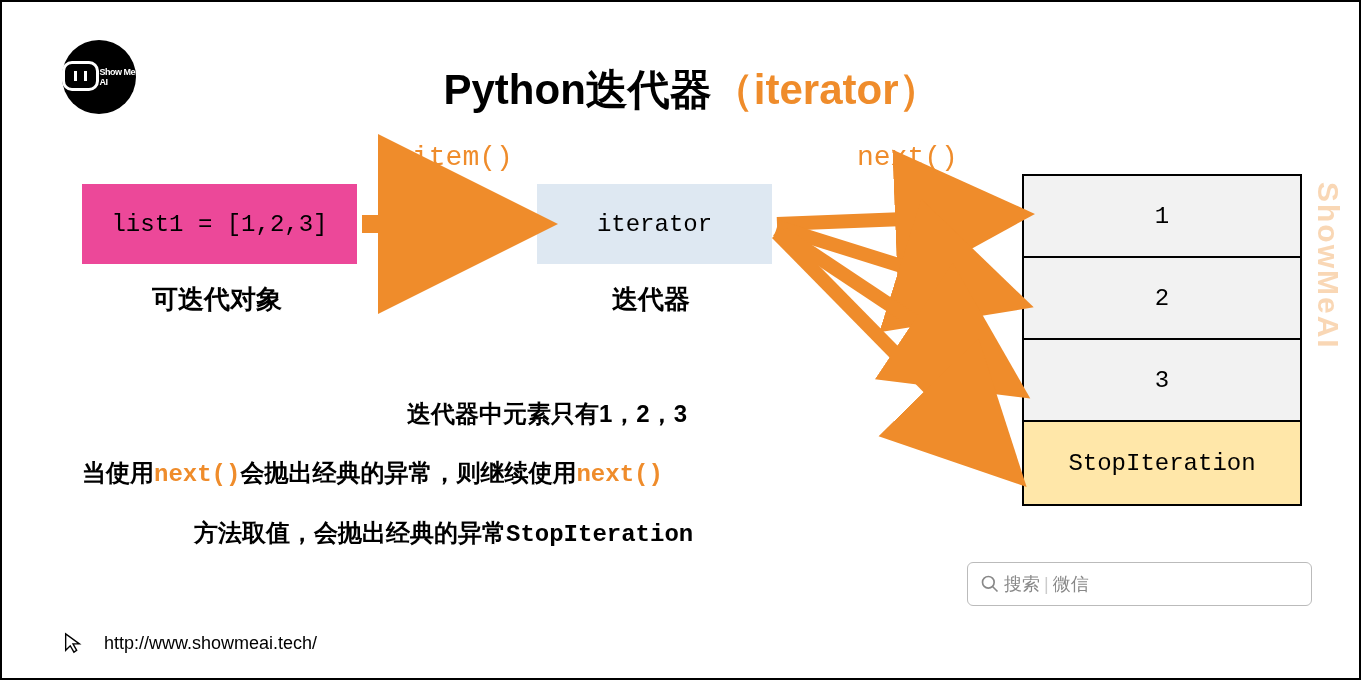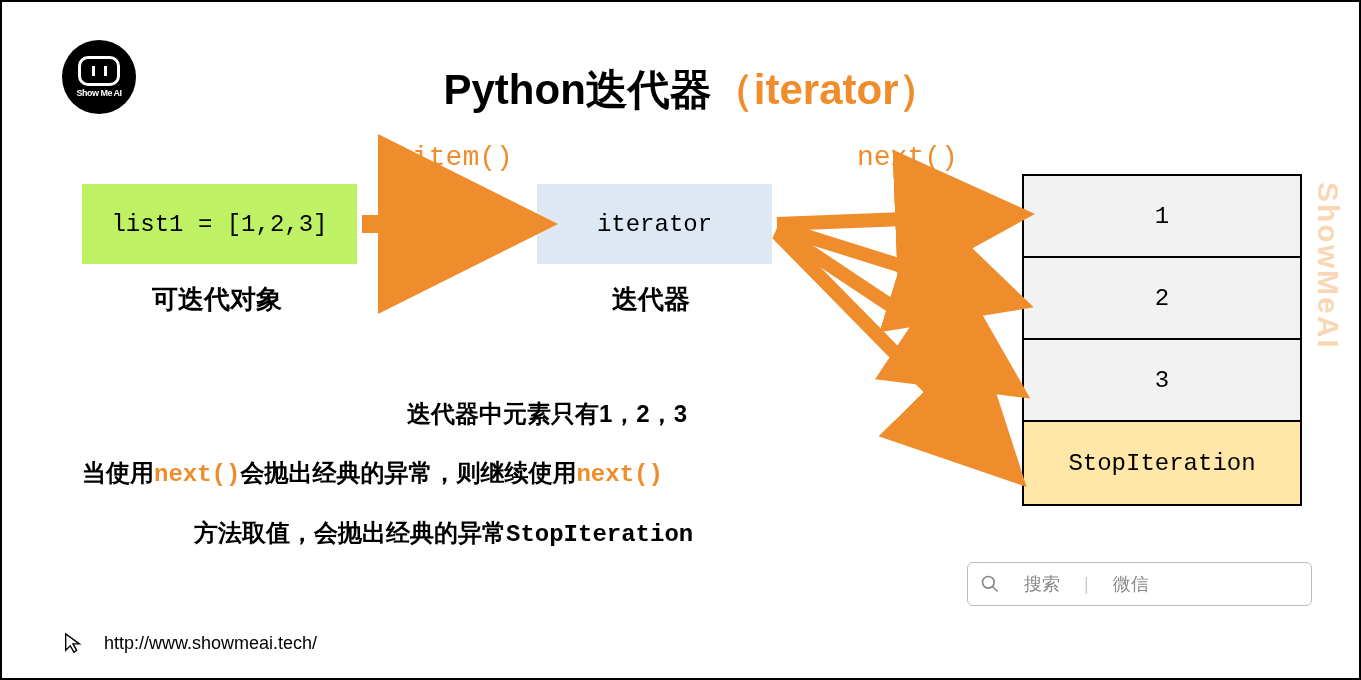--- a/index.html
+++ b/index.html
@@ -13,21 +13,20 @@
   }
   .logo {
     position: absolute;
     top: 38px;
     left: 60px;
     width: 74px;
     height: 74px;
     background: #000;
     border-radius: 50%;
     display: flex;
-    flex-direction: column;
     align-items: center;
     justify-content: center;
   }
   .logo-face {
     width: 42px;
     height: 30px;
     border: 3px solid #fff;
     border-radius: 10px;
     margin-bottom: 2px;
     display:flex;
@@ -53,21 +52,21 @@
     color: #000;
     padding-left: 23px;
   }
   .title .orange { color: #ef8c2b; }
   .box-list {
     position: absolute;
     top: 182px;
     left: 80px;
     width: 275px;
     height: 80px;
-    background: #bef264;
+    background: #ec4899;
     display: flex;
     align-items: center;
     justify-content: center;
     font-family: "Courier New", monospace;
     font-size: 24px;
     color: #000;
   }
   .box-list-label {
     position: absolute;
     top: 280px;
@@ -176,21 +175,21 @@
     top: 560px;
     left: 965px;
     width: 345px;
     height: 44px;
     border: 1px solid #bbb;
     border-radius: 6px;
     background: #fff;
     display: flex;
     align-items: center;
     padding: 0 12px;
-    gap: 24px;
+    gap: 4px;
     font-size: 18px;
     color: #888;
   }
   .search-box .strong { color: #000; font-weight: bold; }
   .search-box .divider { color: #ccc; }
   .watermark {
     position: absolute;
     top: 180px;
     right: 14px;
     writing-mode: vertical-rl;

